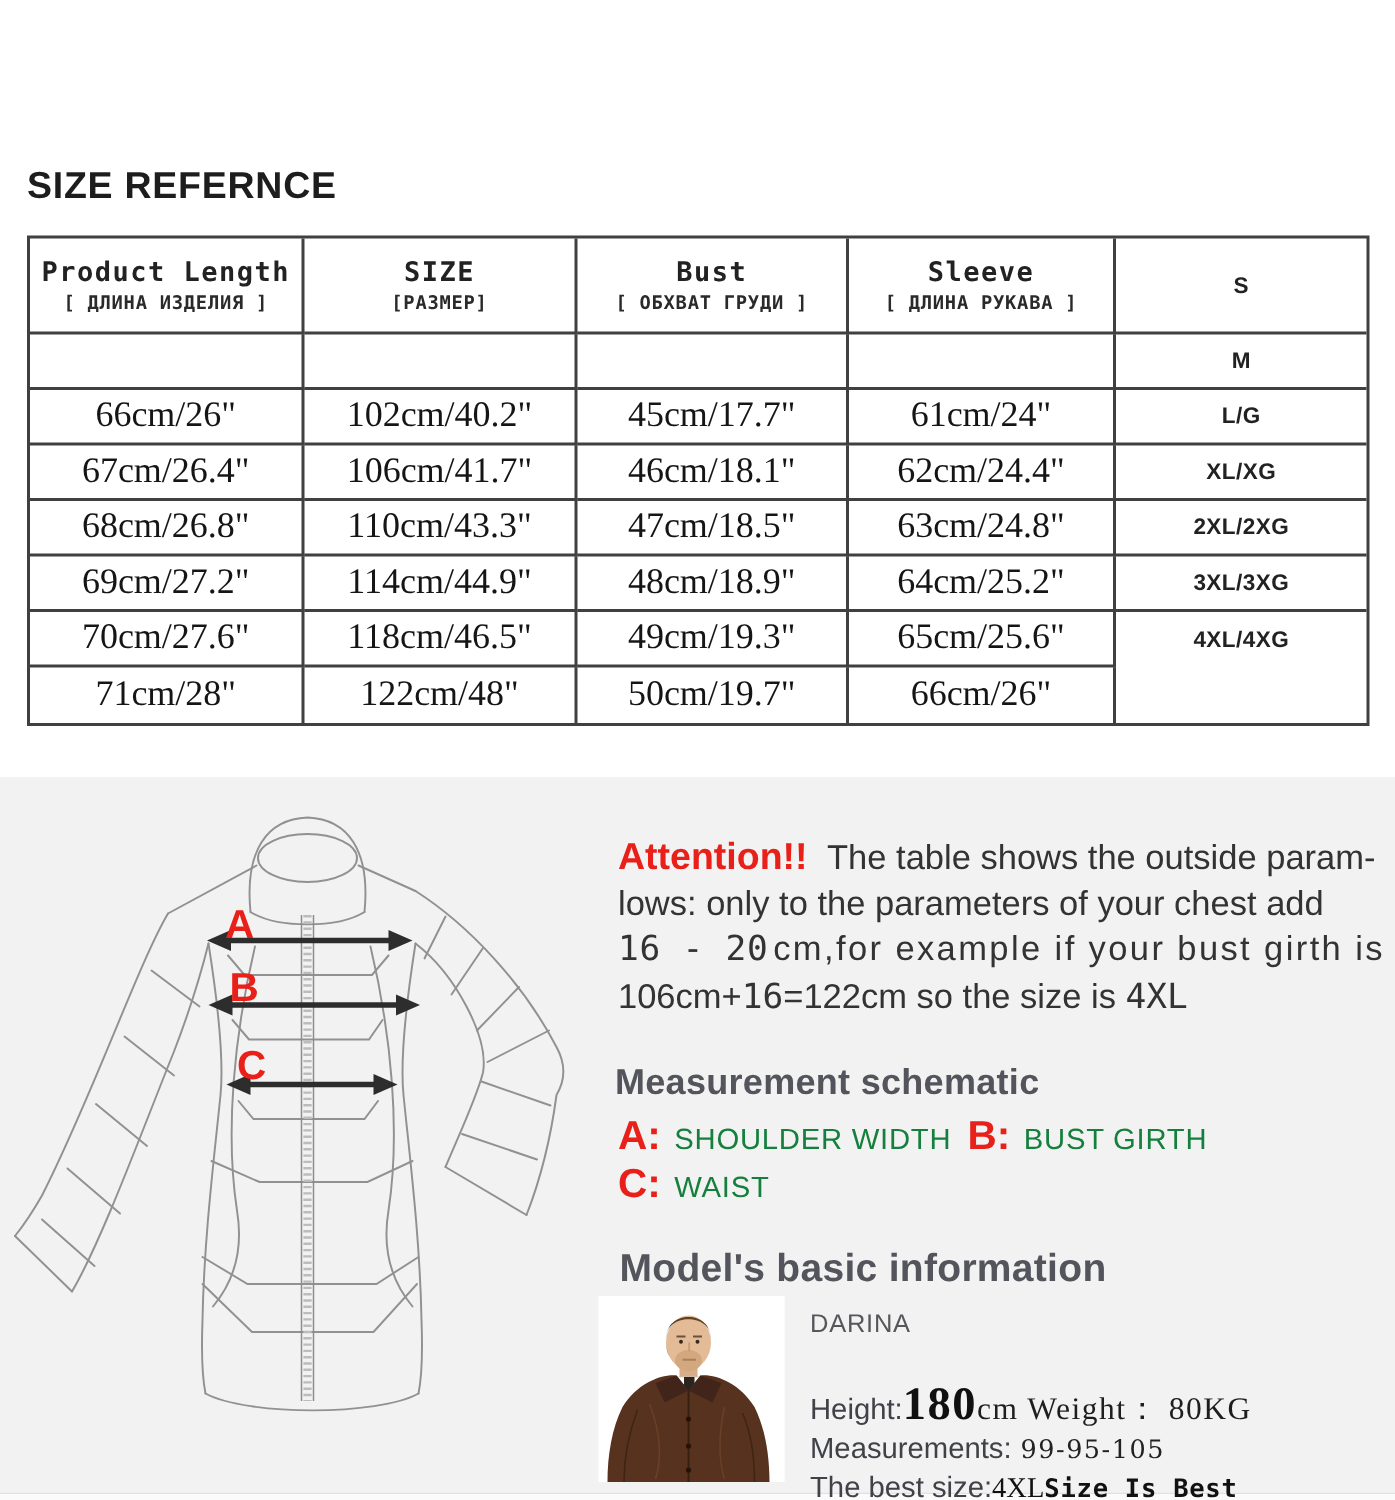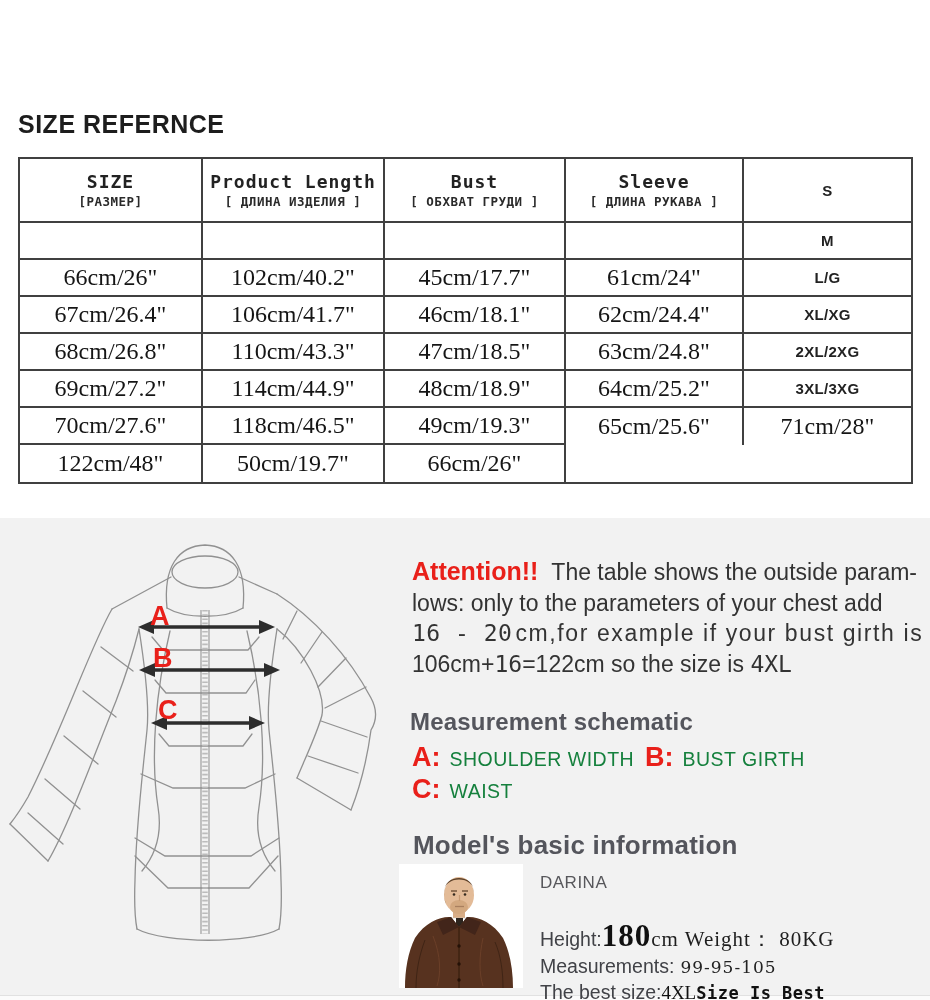--- a/index.html
+++ b/index.html
@@ -71,26 +71,26 @@
   #best-rest{font-family:"DejaVu Sans Mono",monospace;font-weight:bold;font-size:17px;color:#111;letter-spacing:.5px;}
 </style>
 </head>
 <body>
 
 <div class="abs" id="title">SIZE REFERNCE</div>
 
 <div class="abs" id="size-table">
 
   <div class="cell hcell">
+    <div class="h-en">Product Length</div>
+    <div class="h-ru">[ ДЛИНА ИЗДЕЛИЯ ]</div>
+  </div>
+  <div class="cell hcell">
     <div class="h-en">SIZE</div>
     <div class="h-ru">[РАЗМЕР]</div>
-  </div>
-  <div class="cell hcell">
-    <div class="h-en">Product Length</div>
-    <div class="h-ru">[ ДЛИНА ИЗДЕЛИЯ ]</div>
   </div>
   <div class="cell hcell">
     <div class="h-en">Bust</div>
     <div class="h-ru">[ ОБХВАТ ГРУДИ ]</div>
   </div>
   <div class="cell hcell">
     <div class="h-en">Sleeve</div>
     <div class="h-ru">[ ДЛИНА РУКАВА ]</div>
   </div>
 
@@ -123,20 +123,21 @@
   <div class="cell c-val">114cm/44.9"</div>
   <div class="cell c-val">48cm/18.9"</div>
   <div class="cell c-val">64cm/25.2"</div>
 
   <div class="cell c-size">3XL/3XG</div>
   <div class="cell c-val">70cm/27.6"</div>
   <div class="cell c-val">118cm/46.5"</div>
   <div class="cell c-val">49cm/19.3"</div>
   <div class="cell c-val">65cm/25.6"</div>
 
+  <div class="cell c-size">4XL/4XG</div>
   <div class="cell c-val">71cm/28"</div>
   <div class="cell c-val">122cm/48"</div>
   <div class="cell c-val">50cm/19.7"</div>
   <div class="cell c-val">66cm/26"</div>
 </div>
 
 <div class="abs" id="panel"></div>
 <div class="abs" id="panel-bottom"></div>
 
 <svg class="abs" id="jacket" viewBox="0 0 410 485">

